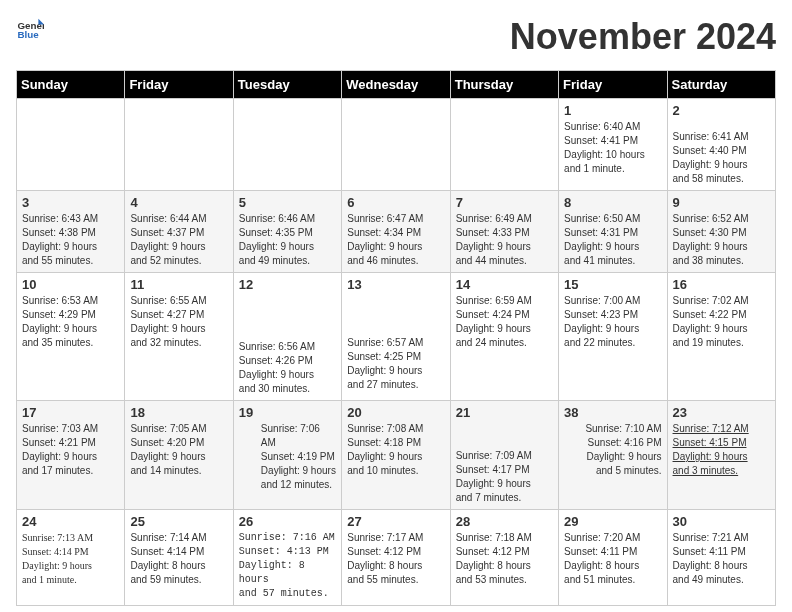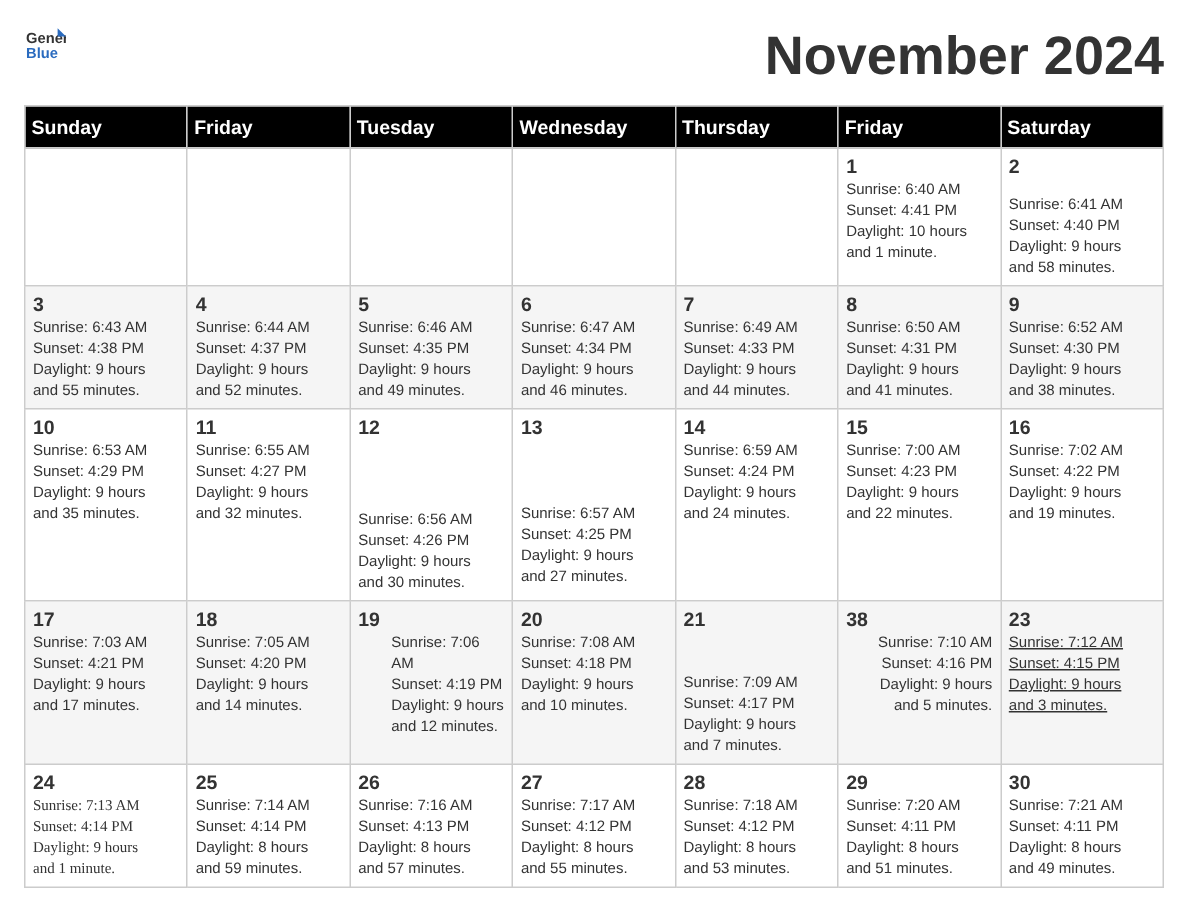--- a/index.html
+++ b/index.html
@@ -290,21 +290,21 @@
         </td>
         <td>
           <span class="day-num">25</span>
           <div class="day-info" style="white-space: pre-line;">Sunrise: 7:14 AM
 Sunset: 4:14 PM
 Daylight: 8 hours
 and 59 minutes.</div>
         </td>
         <td>
           <span class="day-num">26</span>
-          <div class="day-info" style="white-space: pre-line;">Sunrise: 7:16 AM
+          <div class="day-info" style="white-space: pre-line; font-family: Liberation Mono, monospace;">Sunrise: 7:16 AM
 Sunset: 4:13 PM
 Daylight: 8 hours
 and 57 minutes.</div>
         </td>
         <td>
           <span class="day-num">27</span>
           <div class="day-info" style="white-space: pre-line;">Sunrise: 7:17 AM
 Sunset: 4:12 PM
 Daylight: 8 hours
 and 55 minutes.</div>

